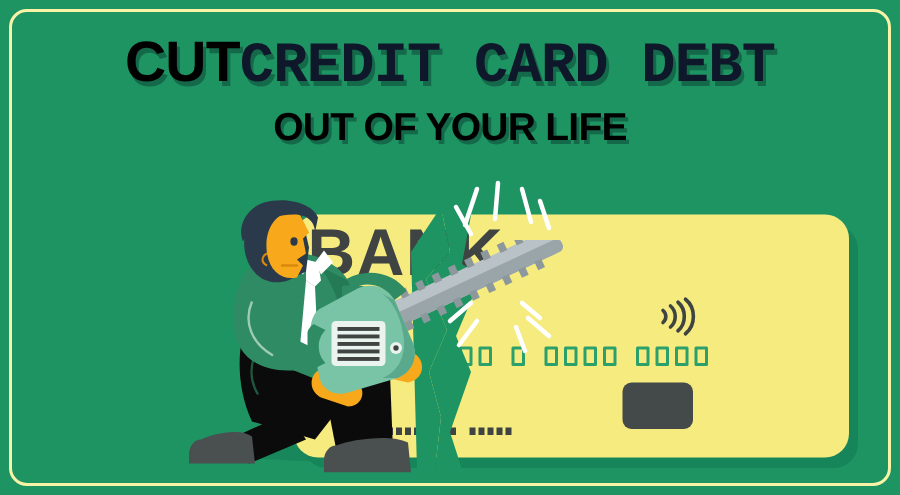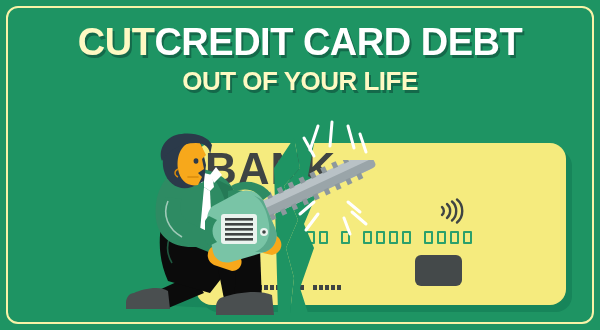--- a/index.html
+++ b/index.html
@@ -19,22 +19,22 @@
   .line{
     font-weight:bold;
     font-style:normal;
     letter-spacing:-0.5px;
     line-height:1;
     white-space:nowrap;
     text-shadow:2px 3px 0 #14694a;
   }
   .line1{font-size:38px;margin-top:23px;}
   .line2{font-size:26px;margin-top:7px;}
-  .w{color:#fef9c3;}
-  .y{color:#ffffff;}
+  .w{color:#000000;}
+  .y{color:#0f172a;font-family:Liberation Mono, monospace;}
   .seg{display:inline-block;}
 
   
   .card-shadow{
     position:absolute;left:202px;top:150px;width:370px;height:162px;
     border-radius:16px;background:#17855a;z-index:5;
   }
   .card{
     position:absolute;left:196px;top:143px;width:370px;height:162px;
     background:#F5EB7E;border-radius:16px;z-index:6;overflow:hidden;

